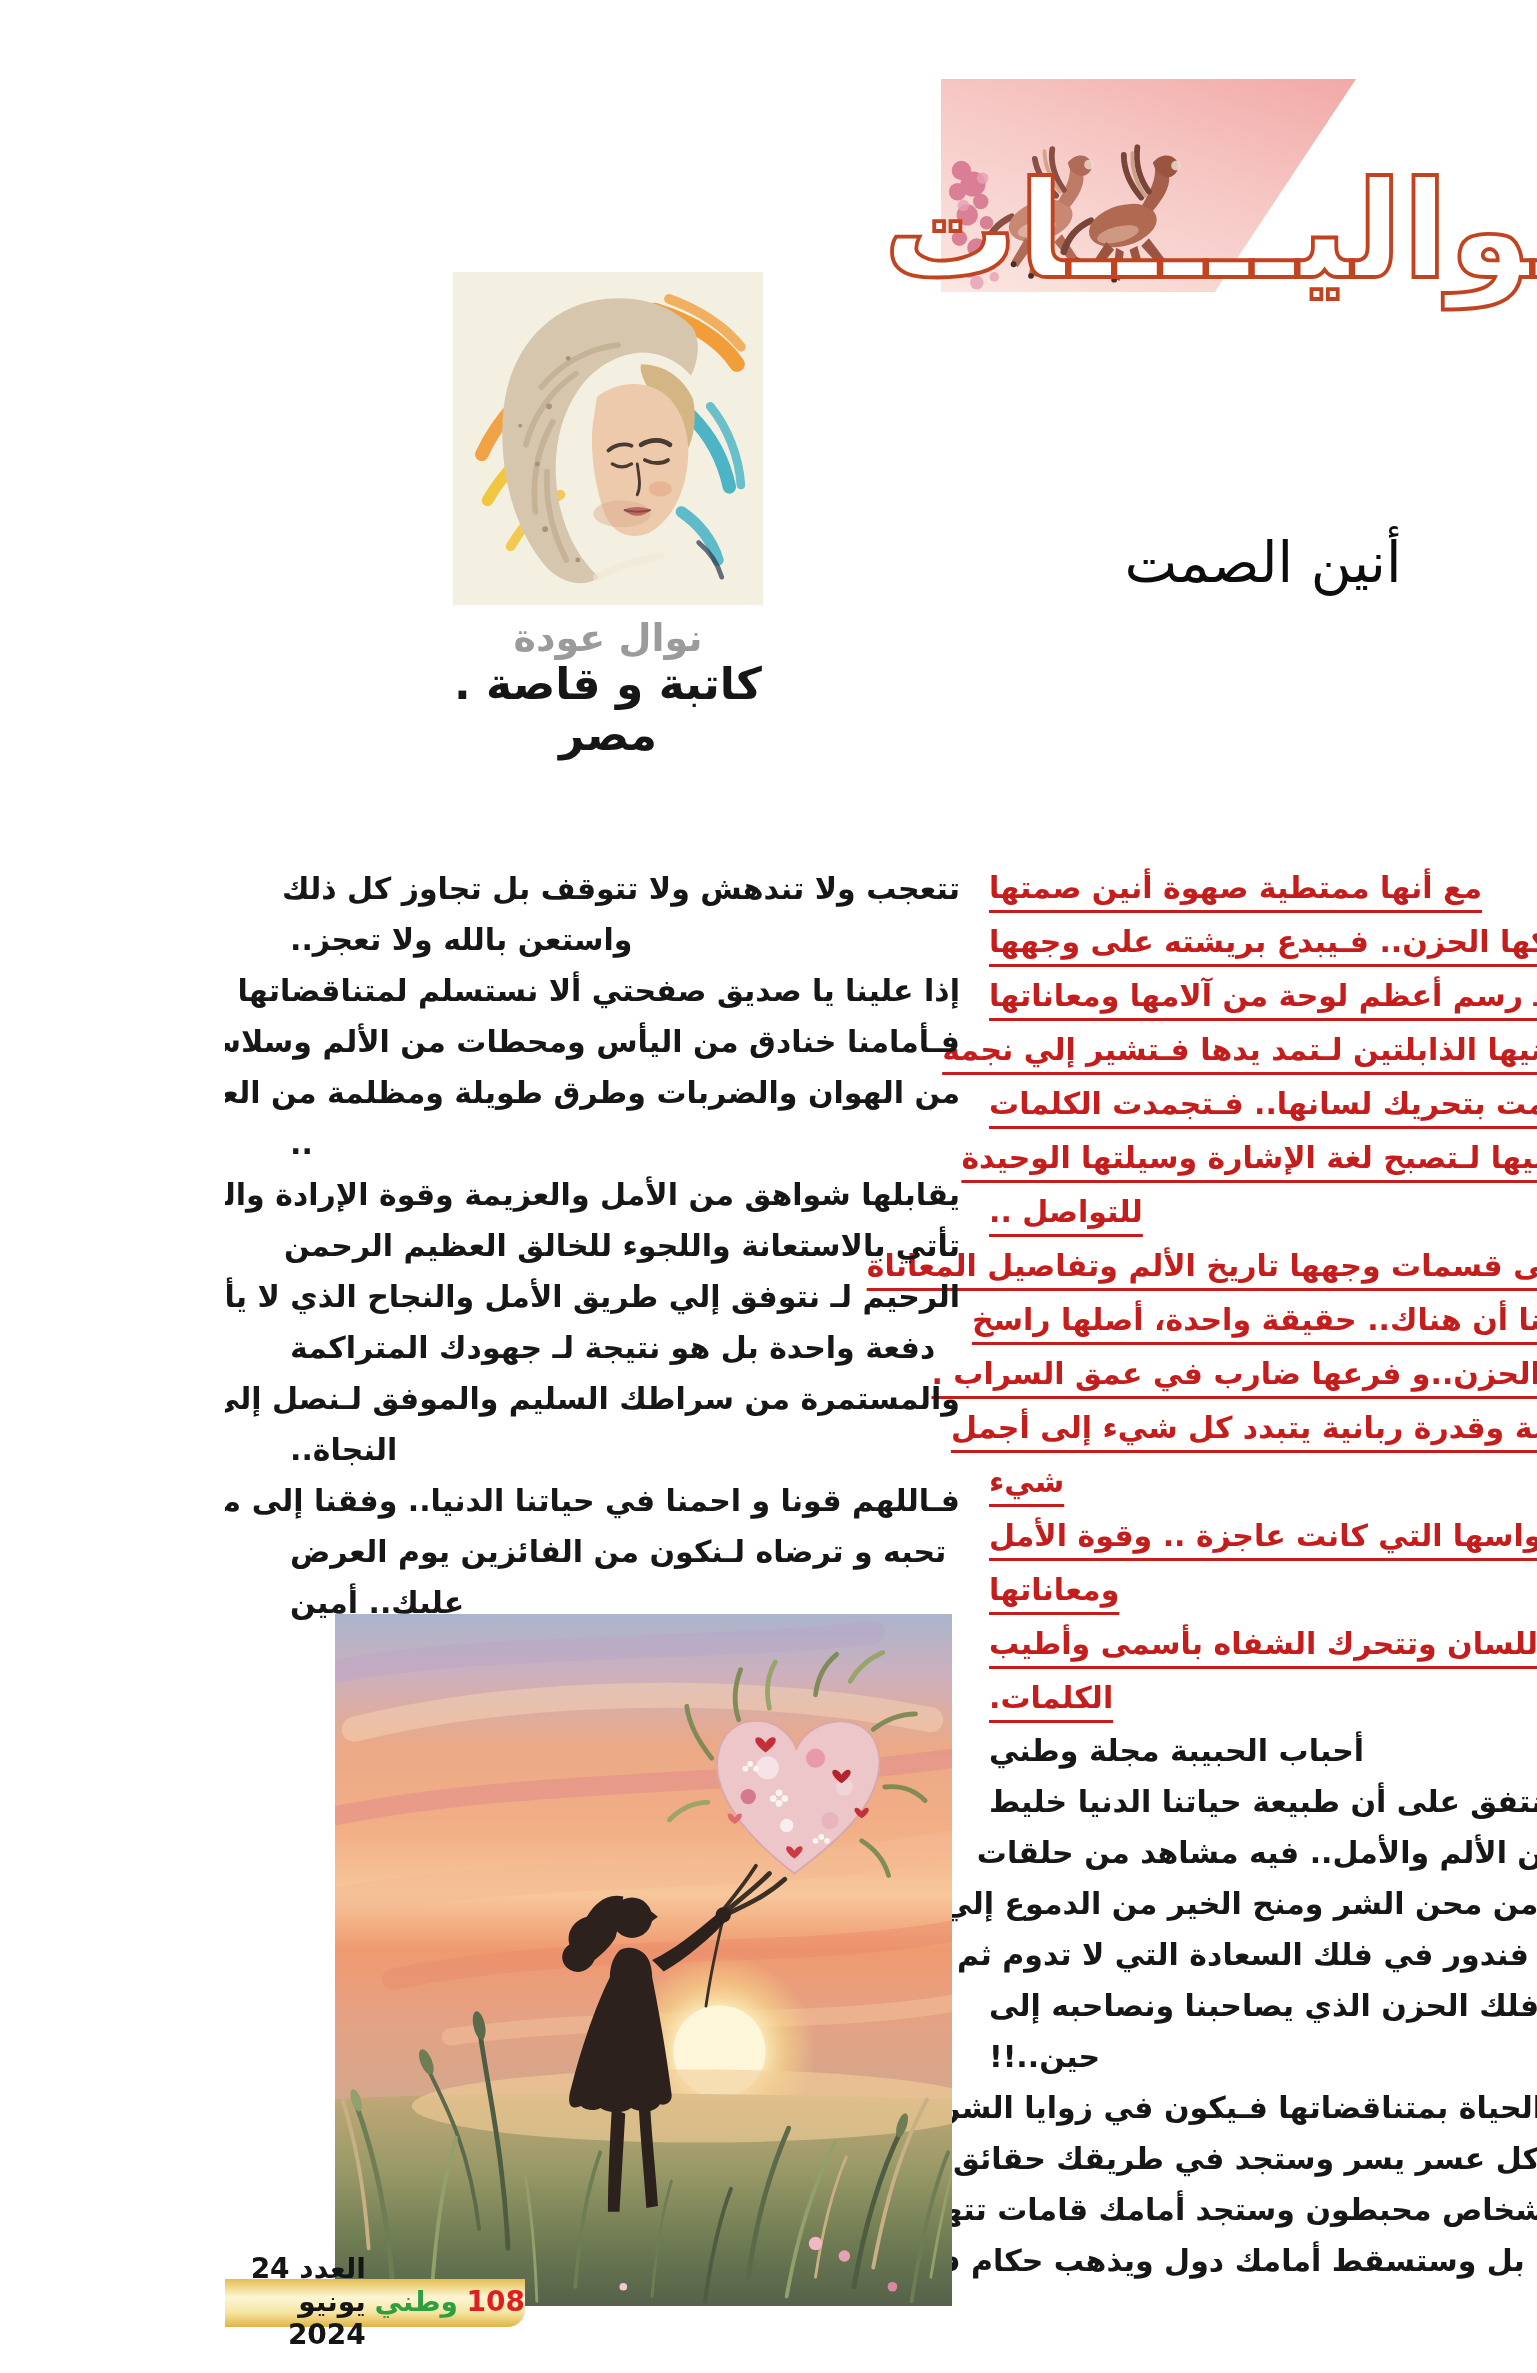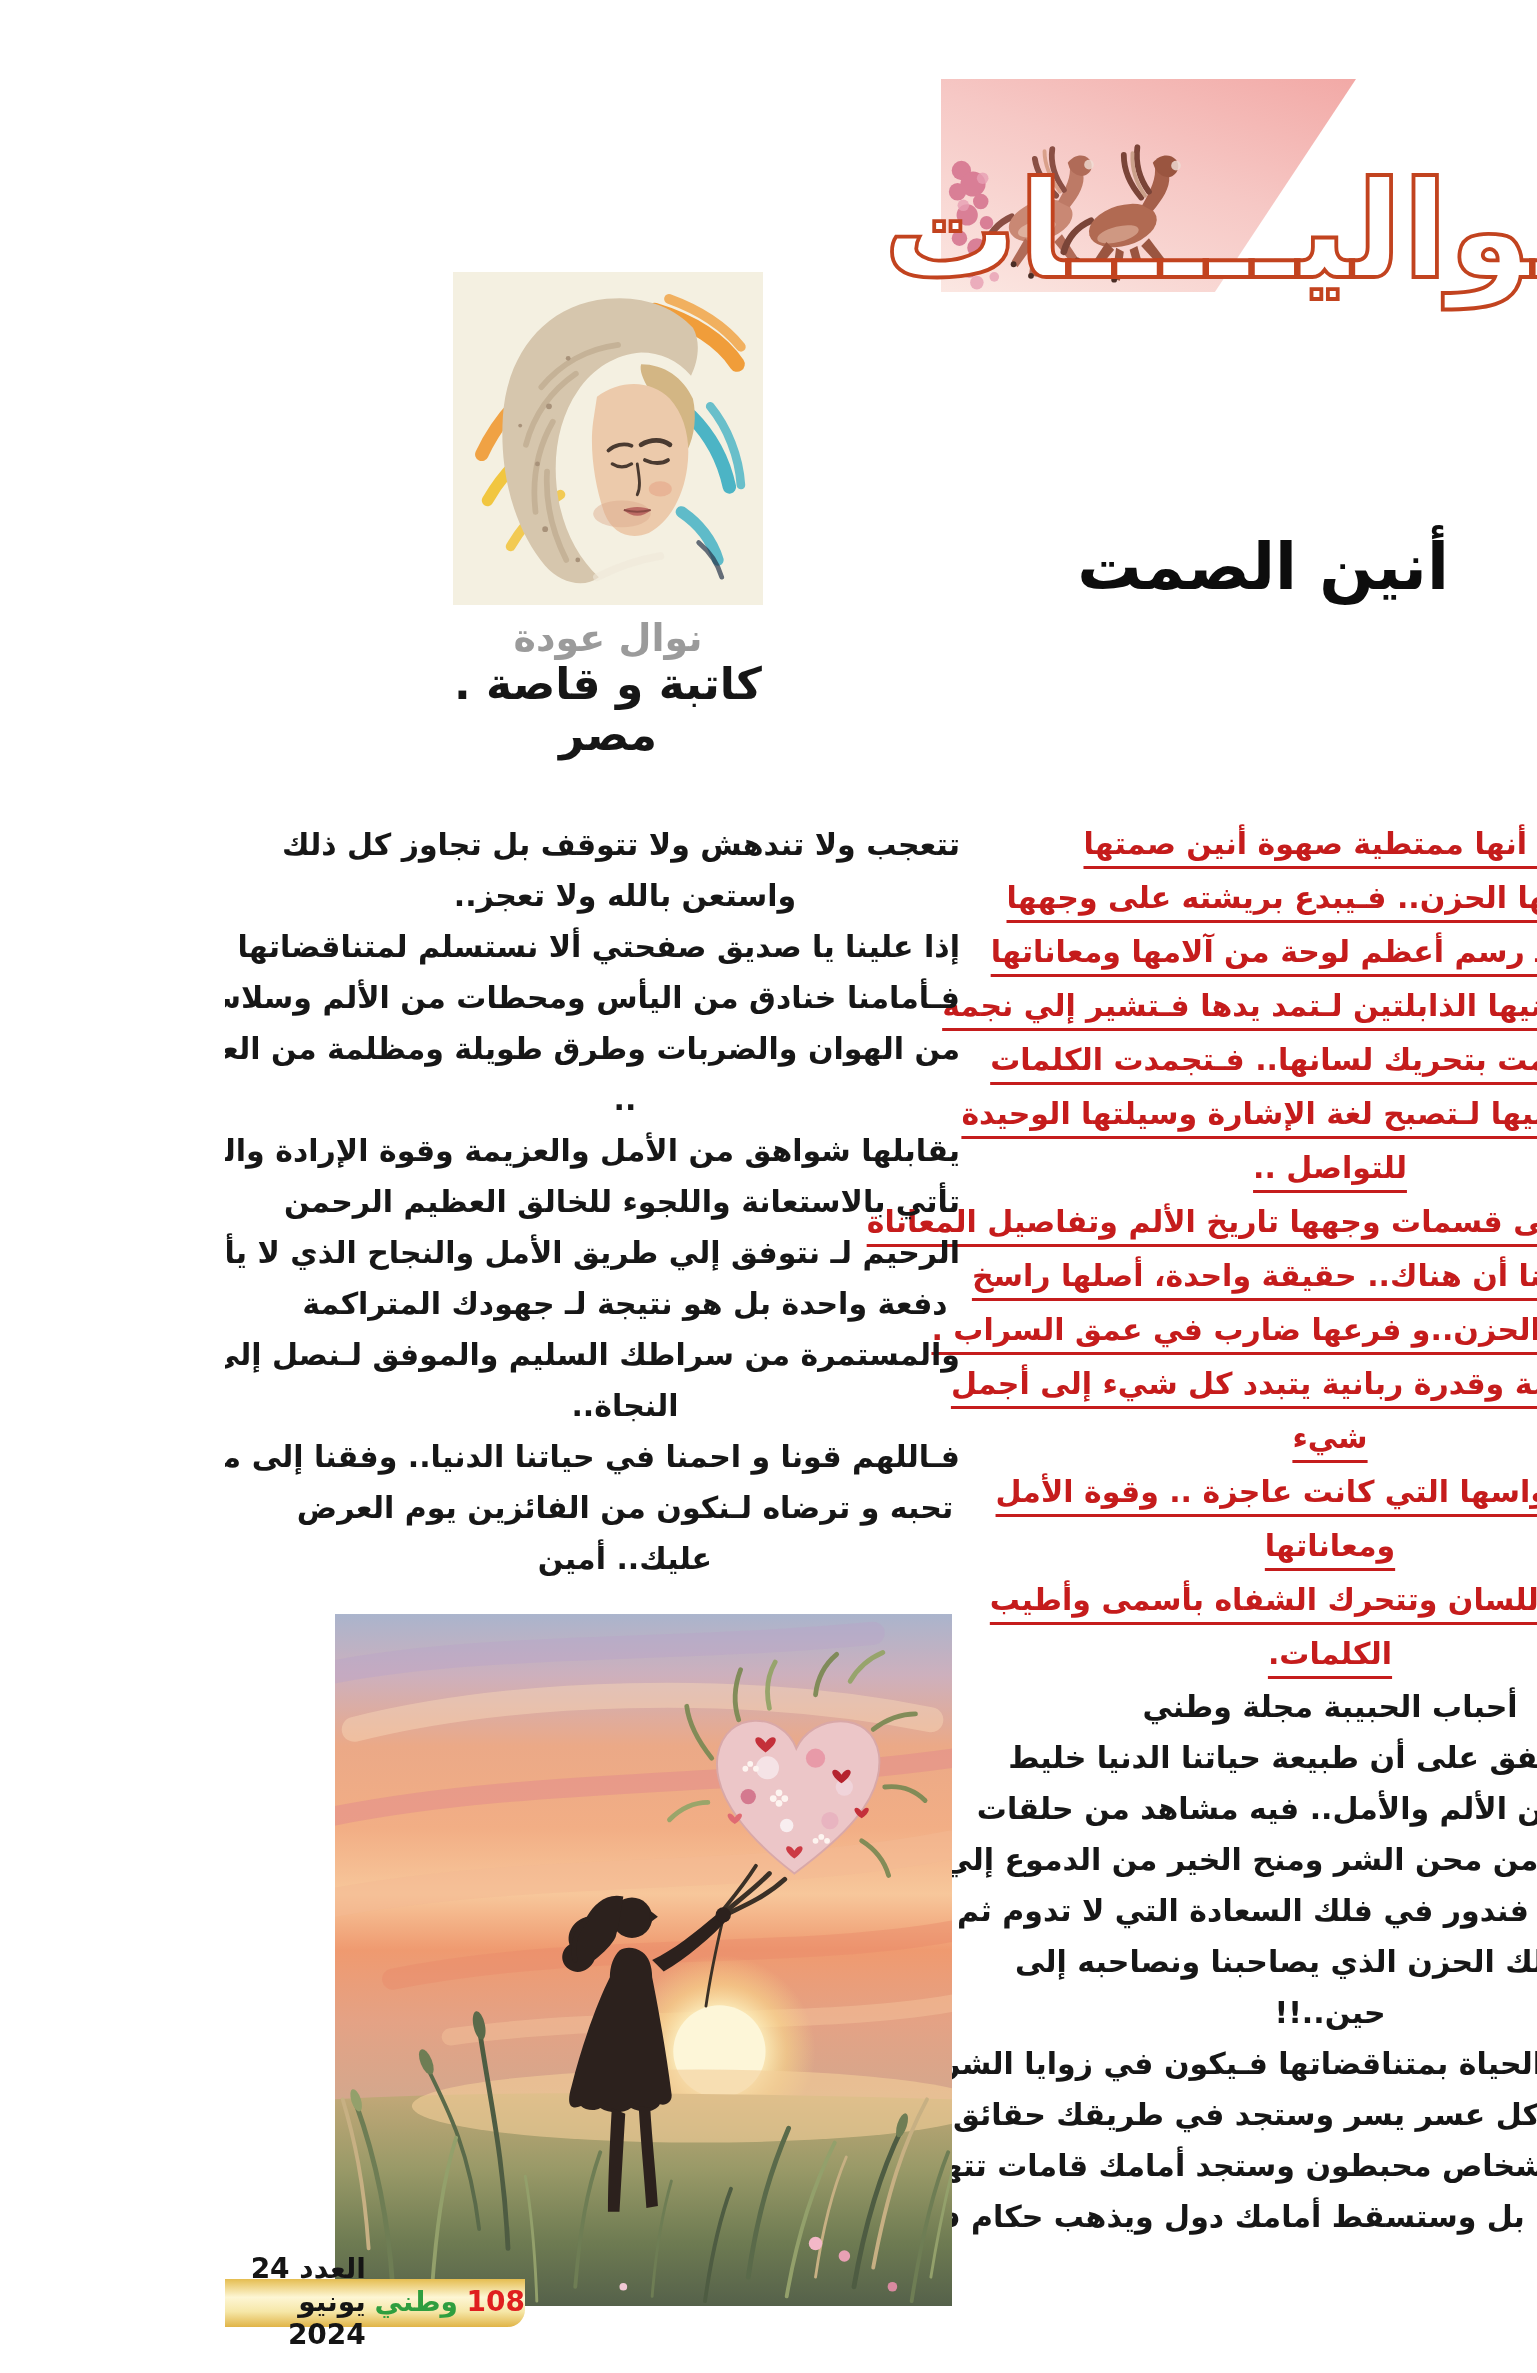--- a/index.html
+++ b/index.html
@@ -18,24 +18,24 @@
 
   
   .portrait{position:absolute;left:228px;top:272px;width:310px;height:333px;}
   .author-name{position:absolute;left:228px;top:616px;width:310px;text-align:center;
     font-size:38px;font-weight:bold;color:#9b9b9b;}
   .author-role{position:absolute;left:228px;top:658px;width:310px;text-align:center;
     font-size:44px;font-weight:bold;color:#161616;}
 
   
   .article-title{position:absolute;left:788px;top:530px;width:500px;margin:0;
-    text-align:center;font-size:64px;font-weight:bold;color:#0d0d0d;white-space:nowrap;}
-
-  
-  .col{position:absolute;text-align:center;}
+    text-align:center;font-size:56px;font-weight:normal;color:#0d0d0d;white-space:nowrap;}
+
+  
+  .col{position:absolute;text-align:left;margin-top:44px;}
   .col-right{left:764px;top:817px;width:682px;}
   .col-left{left:65px;top:819px;width:670px;}
   .t-line{white-space:nowrap;font-weight:bold;font-size:30px;color:#171717;line-height:51px;}
   .col-right .red{color:#c51c1c;line-height:54px;
     text-decoration:underline;text-decoration-color:#c51c1c;
     text-decoration-thickness:2.9px;text-underline-offset:11.5px;}
   .col-left .t-line{line-height:51px;}
 
   
   .girl-art{position:absolute;left:110px;top:1614px;width:617px;height:692px;}

